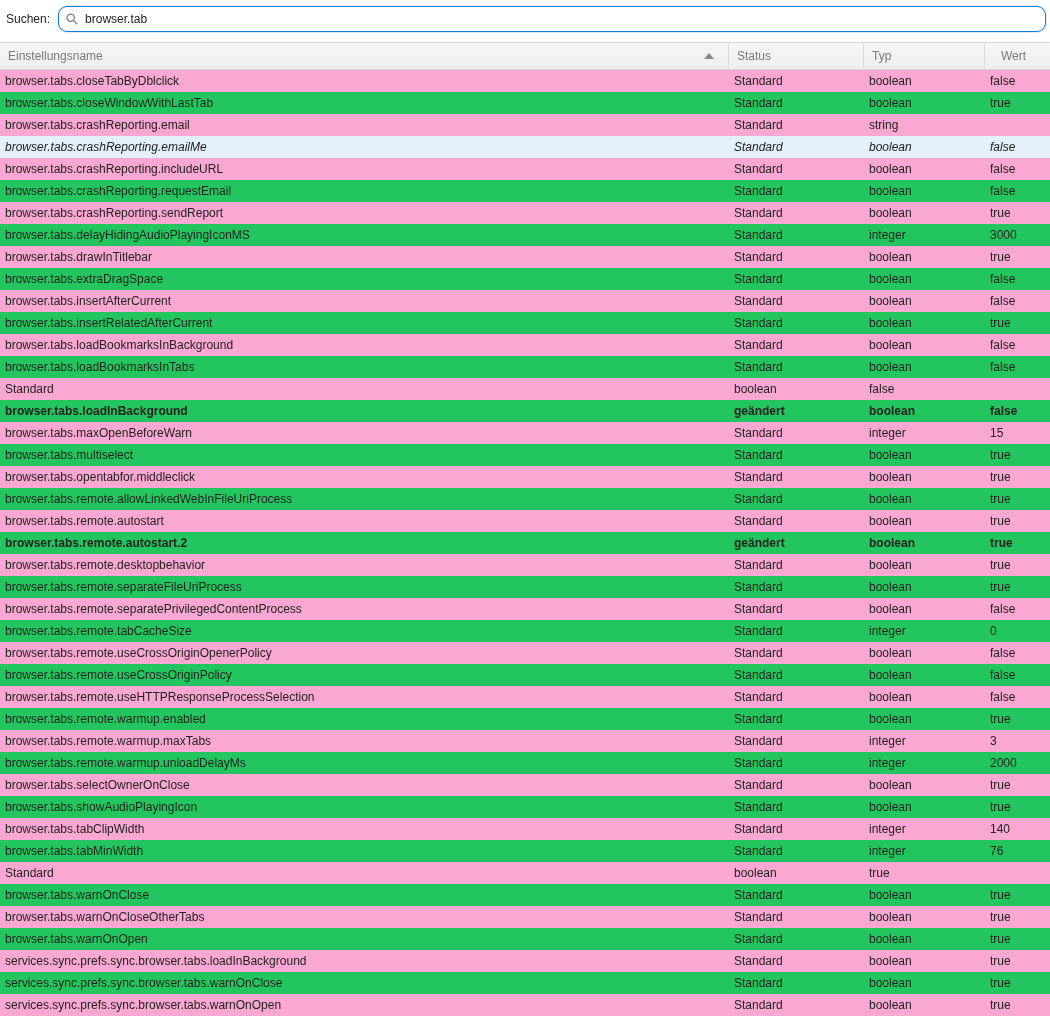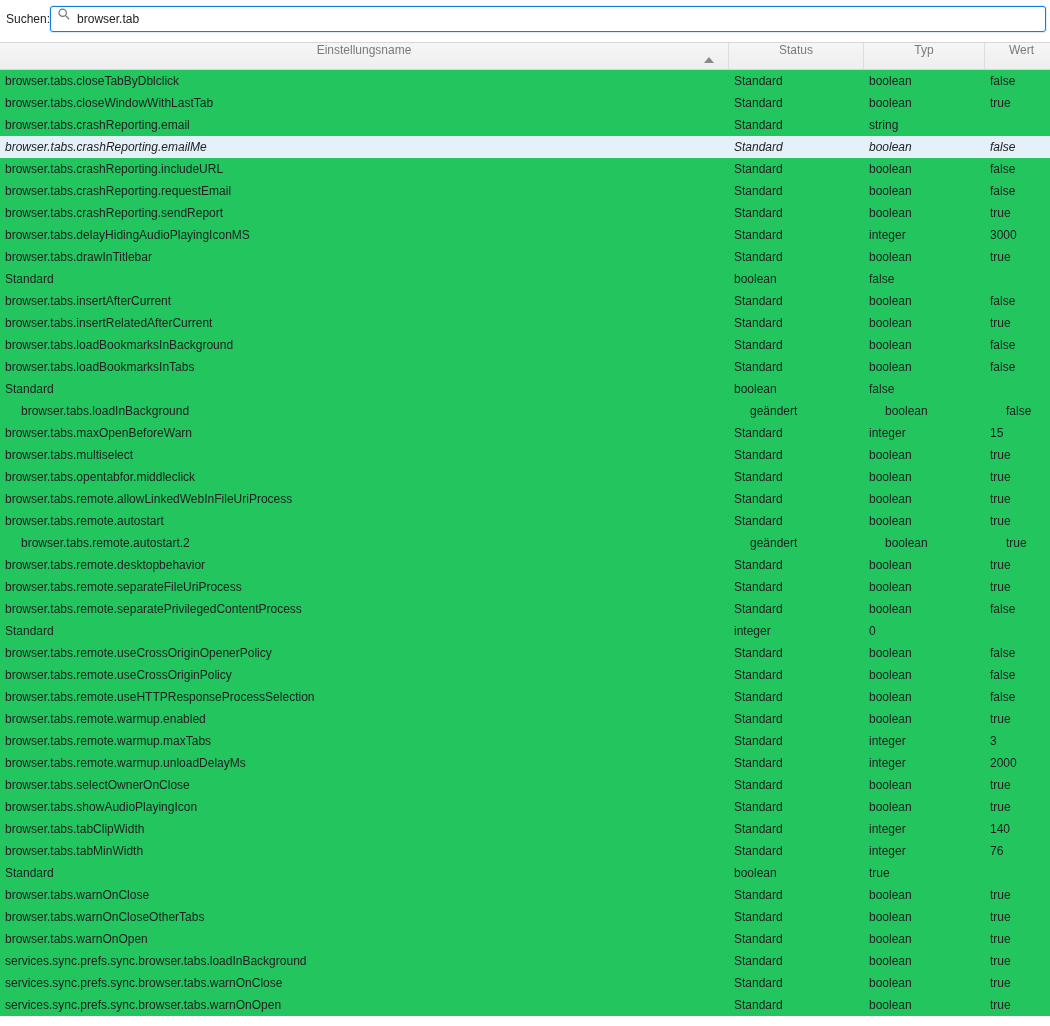--- a/index.html
+++ b/index.html
@@ -11,30 +11,30 @@
     background: #fff;
     width: 1050px;
   }
   .search-bar {
     display: flex;
     align-items: center;
     padding: 6px 4px 10px 4px;
     background: #fff;
   }
   .search-label {
-    margin: 0 0 0 2px;
+    margin: 0 8px 0 2px;
     color: #222;
   }
   .search-box {
     flex: 1;
     display: flex;
-    align-items: flex-start;
+    align-items: center;
     height: 26px;
     border: 1px solid #117ed9;
-    border-radius: 3px;
+    border-radius: 9px;
     background: #fff;
     box-shadow: 0 0 0 1px rgba(17,126,217,0.15);
     padding: 0 6px;
   }
   .search-icon {
     width: 14px; height: 14px;
     margin-right: 4px;
     flex: 0 0 auto;
   }
   .search-icon svg { display: block; }
@@ -58,43 +58,42 @@
     color: #7a7a7a;
     font-size: 12px;
   }
   .header-cell {
     display: flex;
     align-items: center;
     height: 100%;
     padding: 0 8px;
     border-right: 1px solid #dcdcdc;
     position: relative;
-    flex-direction: column;
   }
   .header-cell.last { border-right: none; margin-left: 8px; }
   .sort-icon {
     margin-left: auto;
     padding-right: 6px;
     color: #888;
   }
   .sort-icon svg { display: block; }
   .rows { }
   .row {
     display: grid;
     grid-template-columns: 729px 135px 121px 1fr;
     height: 22px;
     align-items: center;
     font-size: 12px;
     color: #222;
   }
   .row .cell { padding: 0 5px; white-space: nowrap; overflow: hidden; text-overflow: ellipsis; }
   .row.even { background: #22c55e; }
-  .row.odd  { background: #22c55e; }
+  .row.odd  { background: #f9a8d4; }
   .row.selected { background: #e4f1fb !important; font-style: italic; }
-  .row.modified { font-weight: 400; padding-left: 16px; }
+  .row.modified { font-weight: 700; }
 </style>
 </head>
 <body>
 
 <div class="search-bar">
   <span class="search-label">Suchen:</span>
   <div class="search-box">
     <span class="search-icon">
       <svg viewBox="0 0 16 16" width="14" height="14" fill="none" stroke="#777" stroke-width="1.4">
         <circle cx="6.5" cy="6.5" r="4.2"></circle>
@@ -174,20 +173,21 @@
       <div class="cell">integer</div>
       <div class="cell">3000</div>
     </div>
     <div class="row odd">
       <div class="cell">browser.tabs.drawInTitlebar</div>
       <div class="cell">Standard</div>
       <div class="cell">boolean</div>
       <div class="cell">true</div>
     </div>
     <div class="row even">
+      <div class="cell">browser.tabs.extraDragSpace</div>
       <div class="cell">Standard</div>
       <div class="cell">boolean</div>
       <div class="cell">false</div>
     </div>
     <div class="row odd">
       <div class="cell">browser.tabs.insertAfterCurrent</div>
       <div class="cell">Standard</div>
       <div class="cell">boolean</div>
       <div class="cell">false</div>
     </div>
@@ -268,20 +268,21 @@
       <div class="cell">boolean</div>
       <div class="cell">true</div>
     </div>
     <div class="row odd">
       <div class="cell">browser.tabs.remote.separatePrivilegedContentProcess</div>
       <div class="cell">Standard</div>
       <div class="cell">boolean</div>
       <div class="cell">false</div>
     </div>
     <div class="row even">
+      <div class="cell">browser.tabs.remote.tabCacheSize</div>
       <div class="cell">Standard</div>
       <div class="cell">integer</div>
       <div class="cell">0</div>
     </div>
     <div class="row odd">
       <div class="cell">browser.tabs.remote.useCrossOriginOpenerPolicy</div>
       <div class="cell">Standard</div>
       <div class="cell">boolean</div>
       <div class="cell">false</div>
     </div>

